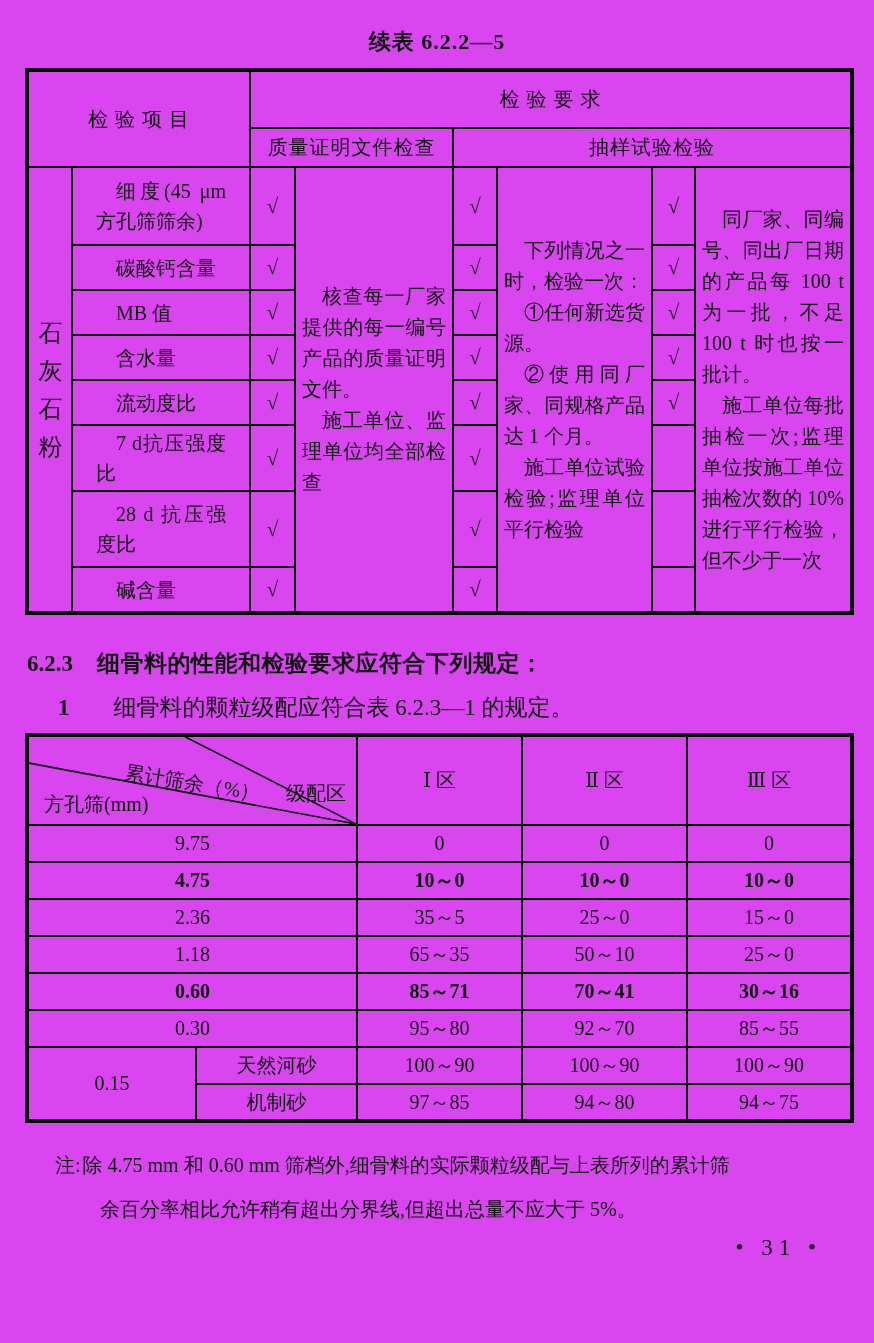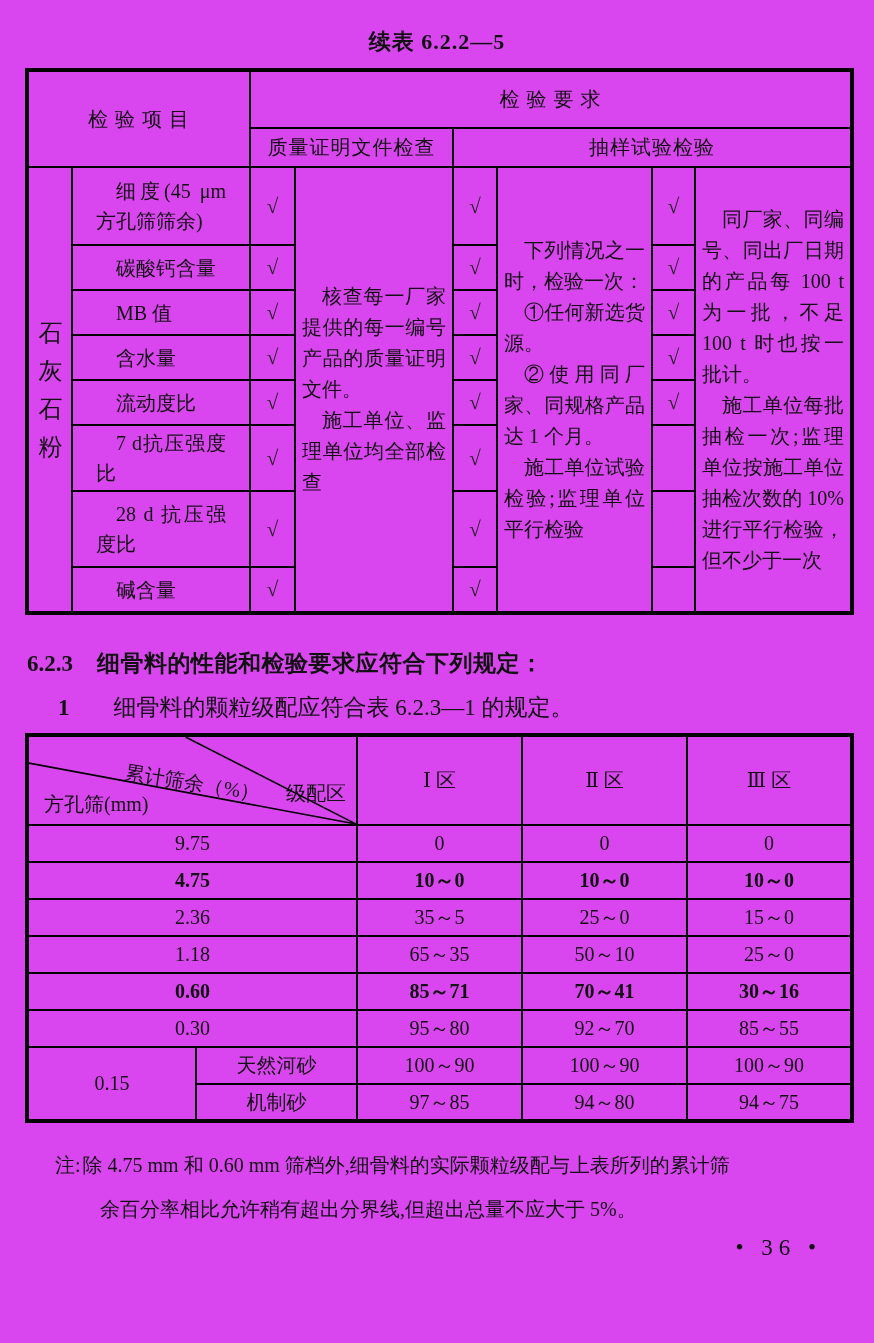--- a/index.html
+++ b/index.html
@@ -300,15 +300,15 @@
     </tbody>
   </table>
 
   <div class="note">
     <div class="l1">
       <span class="lbl">注:</span><span>除 4.75 mm 和 0.60 mm 筛档外,细骨料的实际颗粒级配与上表所列的累计筛</span>
     </div>
     <div class="l2">余百分率相比允许稍有超出分界线,但超出总量不应大于 5%。</div>
   </div>
 
-  <div class="pagenum">• 36 •</div>
+  <div class="pagenum">• 31 •</div>
 
 </div>
 
 </body></html>

